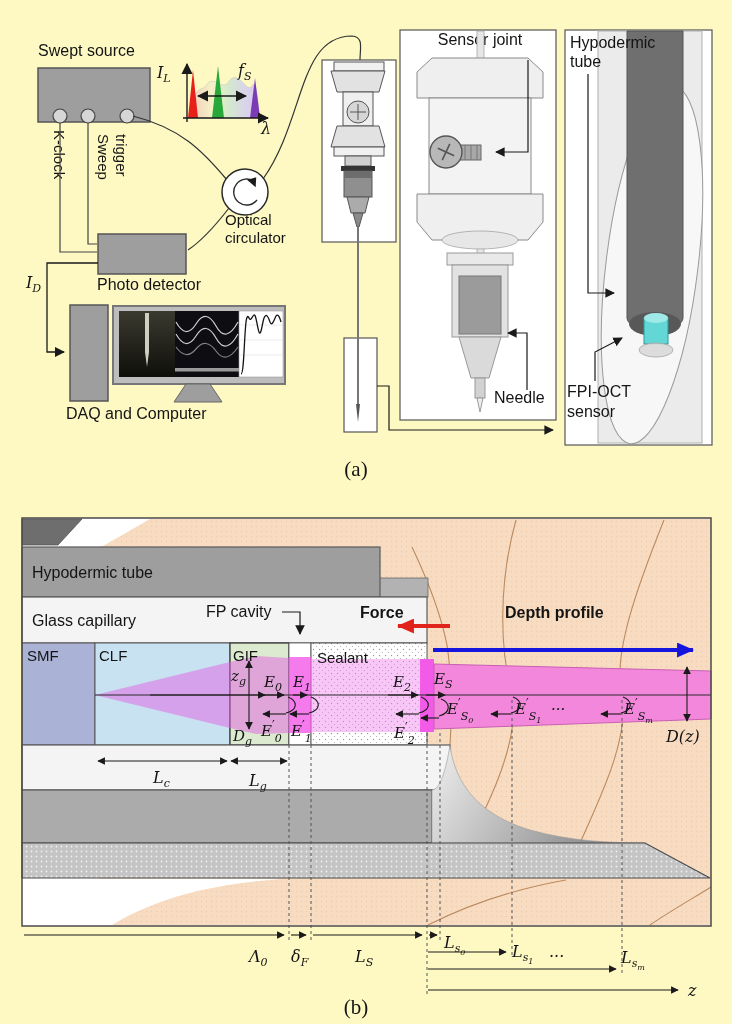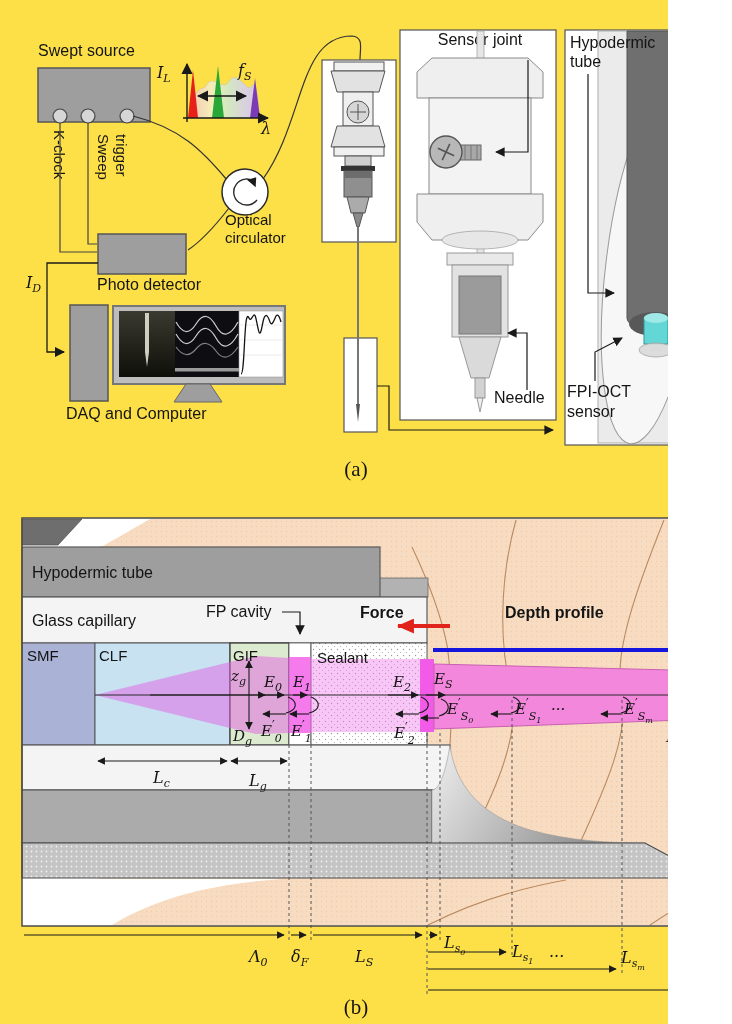--- a/index.html
+++ b/index.html
@@ -1,16 +1,16 @@
 <!DOCTYPE html>
 <html><head>
 <meta charset="utf-8">
 <style>
   html,body{margin:0;padding:0;background:#fff;}
-  .stage{position:relative;width:668px;height:1024px;background:#fde047;overflow:hidden;}
+  .stage{position:relative;width:732px;height:1024px;background:#fef9c3;overflow:hidden;}
   svg{position:absolute;left:0;top:0;}
   text{fill:#141414;}
   .t{font-family:"Liberation Sans","DejaVu Sans",sans-serif;font-size:16px;}
   .t15{font-family:"Liberation Sans","DejaVu Sans",sans-serif;font-size:15px;}
   .bold{font-weight:bold;}
   .cap{font-family:"Liberation Serif","DejaVu Serif",serif;font-size:21px;}
   .m{font-family:"DejaVu Serif","Liberation Serif",serif;font-style:italic;font-size:16px;}
   .m15{font-family:"DejaVu Serif","Liberation Serif",serif;font-style:italic;font-size:15px;}
   .sub{font-size:11px;}
   .sub2{font-size:8px;}

